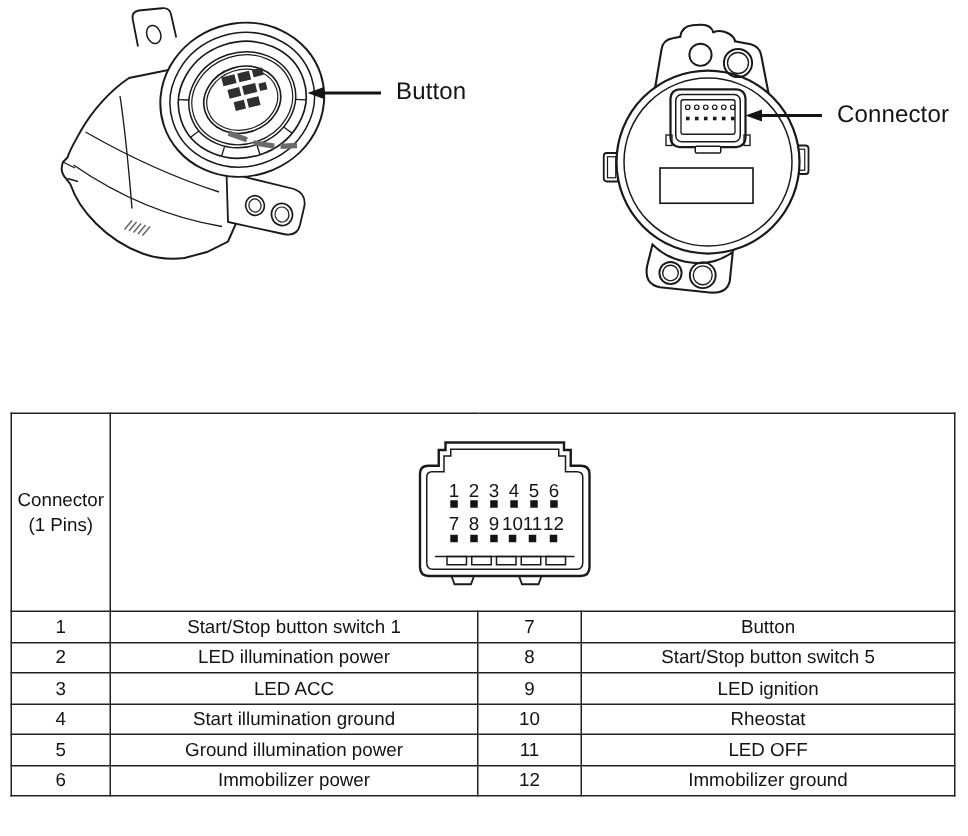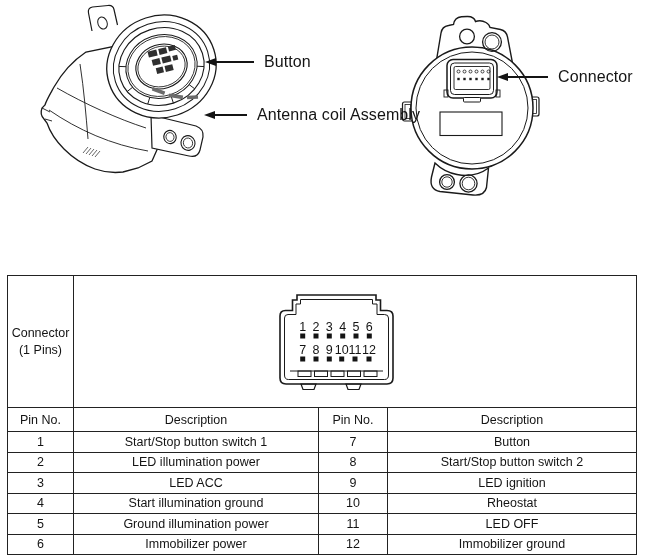--- a/index.html
+++ b/index.html
@@ -141,25 +141,20 @@
       <rect class="wh" stroke-width="1" x="68.5" y="97.5" width="17" height="4.5" rx="1"></rect>
     </g>
     <rect class="ln" stroke-width="1.1" x="45" y="112" width="62" height="23.5"></rect>
   </svg>
 
   <div class="callout" style="left:205px;top:54px;">
     <span class="arrow-head"></span>
     <span class="arrow-line" style="width:38px;"></span>
     <span class="label">Button</span>
   </div>
-  <div class="callout" style="left:204px;top:107px;">
-    <span class="arrow-head"></span>
-    <span class="arrow-line" style="width:32px;"></span>
-    <span class="label">Antenna coil Assembly</span>
-  </div>
   <div class="callout" style="left:497px;top:69px;">
     <span class="arrow-head"></span>
     <span class="arrow-line" style="width:40px;"></span>
     <span class="label">Connector</span>
   </div>
 
   <table class="pin-table">
     <colgroup>
         <col style="width:66px">
         <col style="width:245px">
@@ -214,37 +209,31 @@
               <rect class="ln" stroke-width="1" x="32" y="93" width="13" height="5.5"></rect>
               <rect class="ln" stroke-width="1" x="48.5" y="93" width="13" height="5.5"></rect>
               <rect class="ln" stroke-width="1" x="65" y="93" width="13" height="5.5"></rect>
               <rect class="ln" stroke-width="1" x="81.5" y="93" width="13" height="5.5"></rect>
               <rect class="ln" stroke-width="1" x="98" y="93" width="13" height="5.5"></rect>
               <path class="ln" stroke-width="1.2" d="M35,106 L50,106 L48,111.5 L37,111.5 Z M80,106 L95,106 L93,111.5 L82,111.5 Z"></path>
             </g>
           </svg>
         </td>
       </tr>
-      <tr class="header-row">
-        <td>Pin No.</td>
-        <td>Description</td>
-        <td>Pin No.</td>
-        <td>Description</td>
-      </tr>
       <tr class="data-row">
         <td>1</td>
         <td>Start/Stop button switch 1</td>
         <td>7</td>
         <td>Button</td>
       </tr>
       <tr class="data-row">
         <td>2</td>
         <td>LED illumination power</td>
         <td>8</td>
-        <td>Start/Stop button switch 2</td>
+        <td>Start/Stop button switch 5</td>
       </tr>
       <tr class="data-row">
         <td>3</td>
         <td>LED ACC</td>
         <td>9</td>
         <td>LED ignition</td>
       </tr>
       <tr class="data-row">
         <td>4</td>
         <td>Start illumination ground</td>

